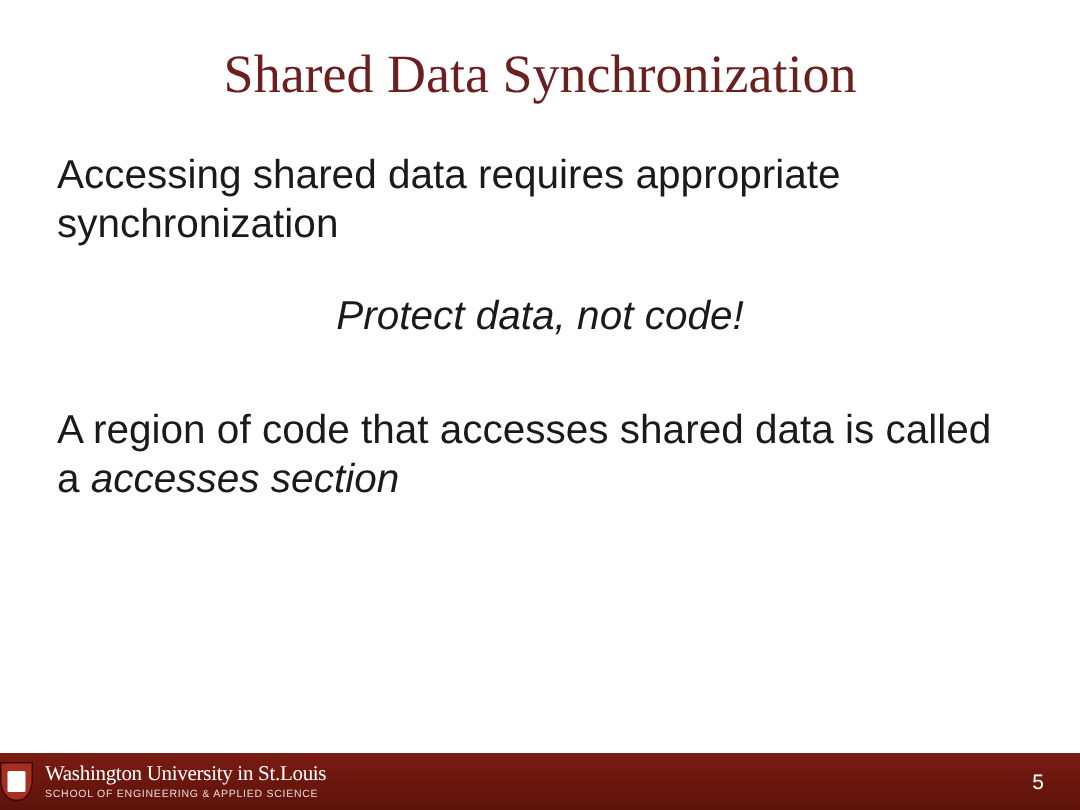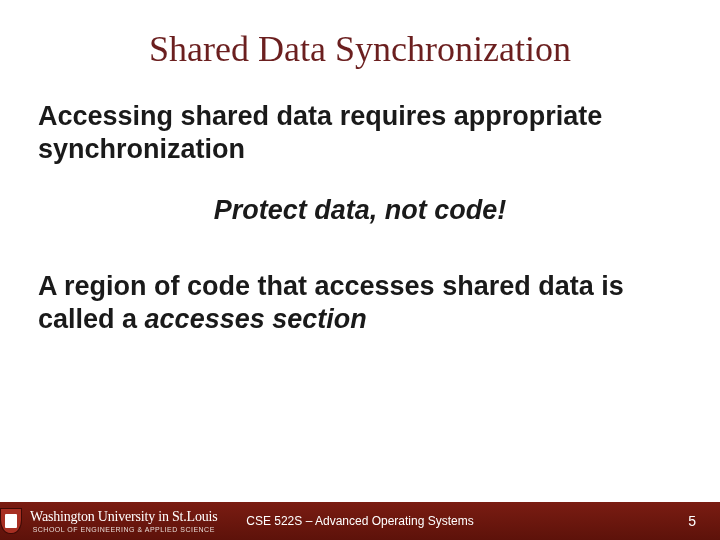--- a/index.html
+++ b/index.html
@@ -1,33 +1,32 @@
 <!DOCTYPE html>
 <html><head>
 <meta charset="utf-8">
 <style>
-  * { margin: 0; padding: 0; box-sizing: border-box; align-items: center; }
+  * { margin: 0; padding: 0; box-sizing: border-box; }
   html, body { width: 720px; height: 540px; overflow: hidden; font-family: Verdana, Geneva, sans-serif; background: #fff; }
   .slide { width: 720px; height: 540px; position: relative; display: flex; flex-direction: column; }
   .title {
     font-family: Georgia, "Times New Roman", serif;
     font-size: 36px;
     color: #6b1f1f;
     text-align: center;
     margin-top: 28px;
     margin-bottom: 30px;
     font-weight: 400;
   }
   .body {
     flex: 1;
     padding: 0 38px;
     color: #1a1a1a;
     font-size: 27px;
     line-height: 1.22;
-    font-weight: bold;
   }
   .para { margin-bottom: 28px; }
   .emph {
     font-style: italic;
     text-align: center;
     margin-bottom: 43px;
   }
   .term { font-style: italic; }
   .footer {
     width: 100%;
@@ -108,16 +107,15 @@
   <div class="footer">
     <div class="logo-wrap">
       <div class="shield">
         <div class="shield-inner"></div>
       </div>
       <div class="logo-text">
         <div class="logo-top">Washington University in St.Louis</div>
         <div class="logo-bottom">SCHOOL OF ENGINEERING &amp; APPLIED SCIENCE</div>
       </div>
     </div>
-    <div class="course">CSE 522S – Advanced Operating Systems</div>
     <div class="pagenum">5</div>
   </div>
 </div>
 
 </body></html>

